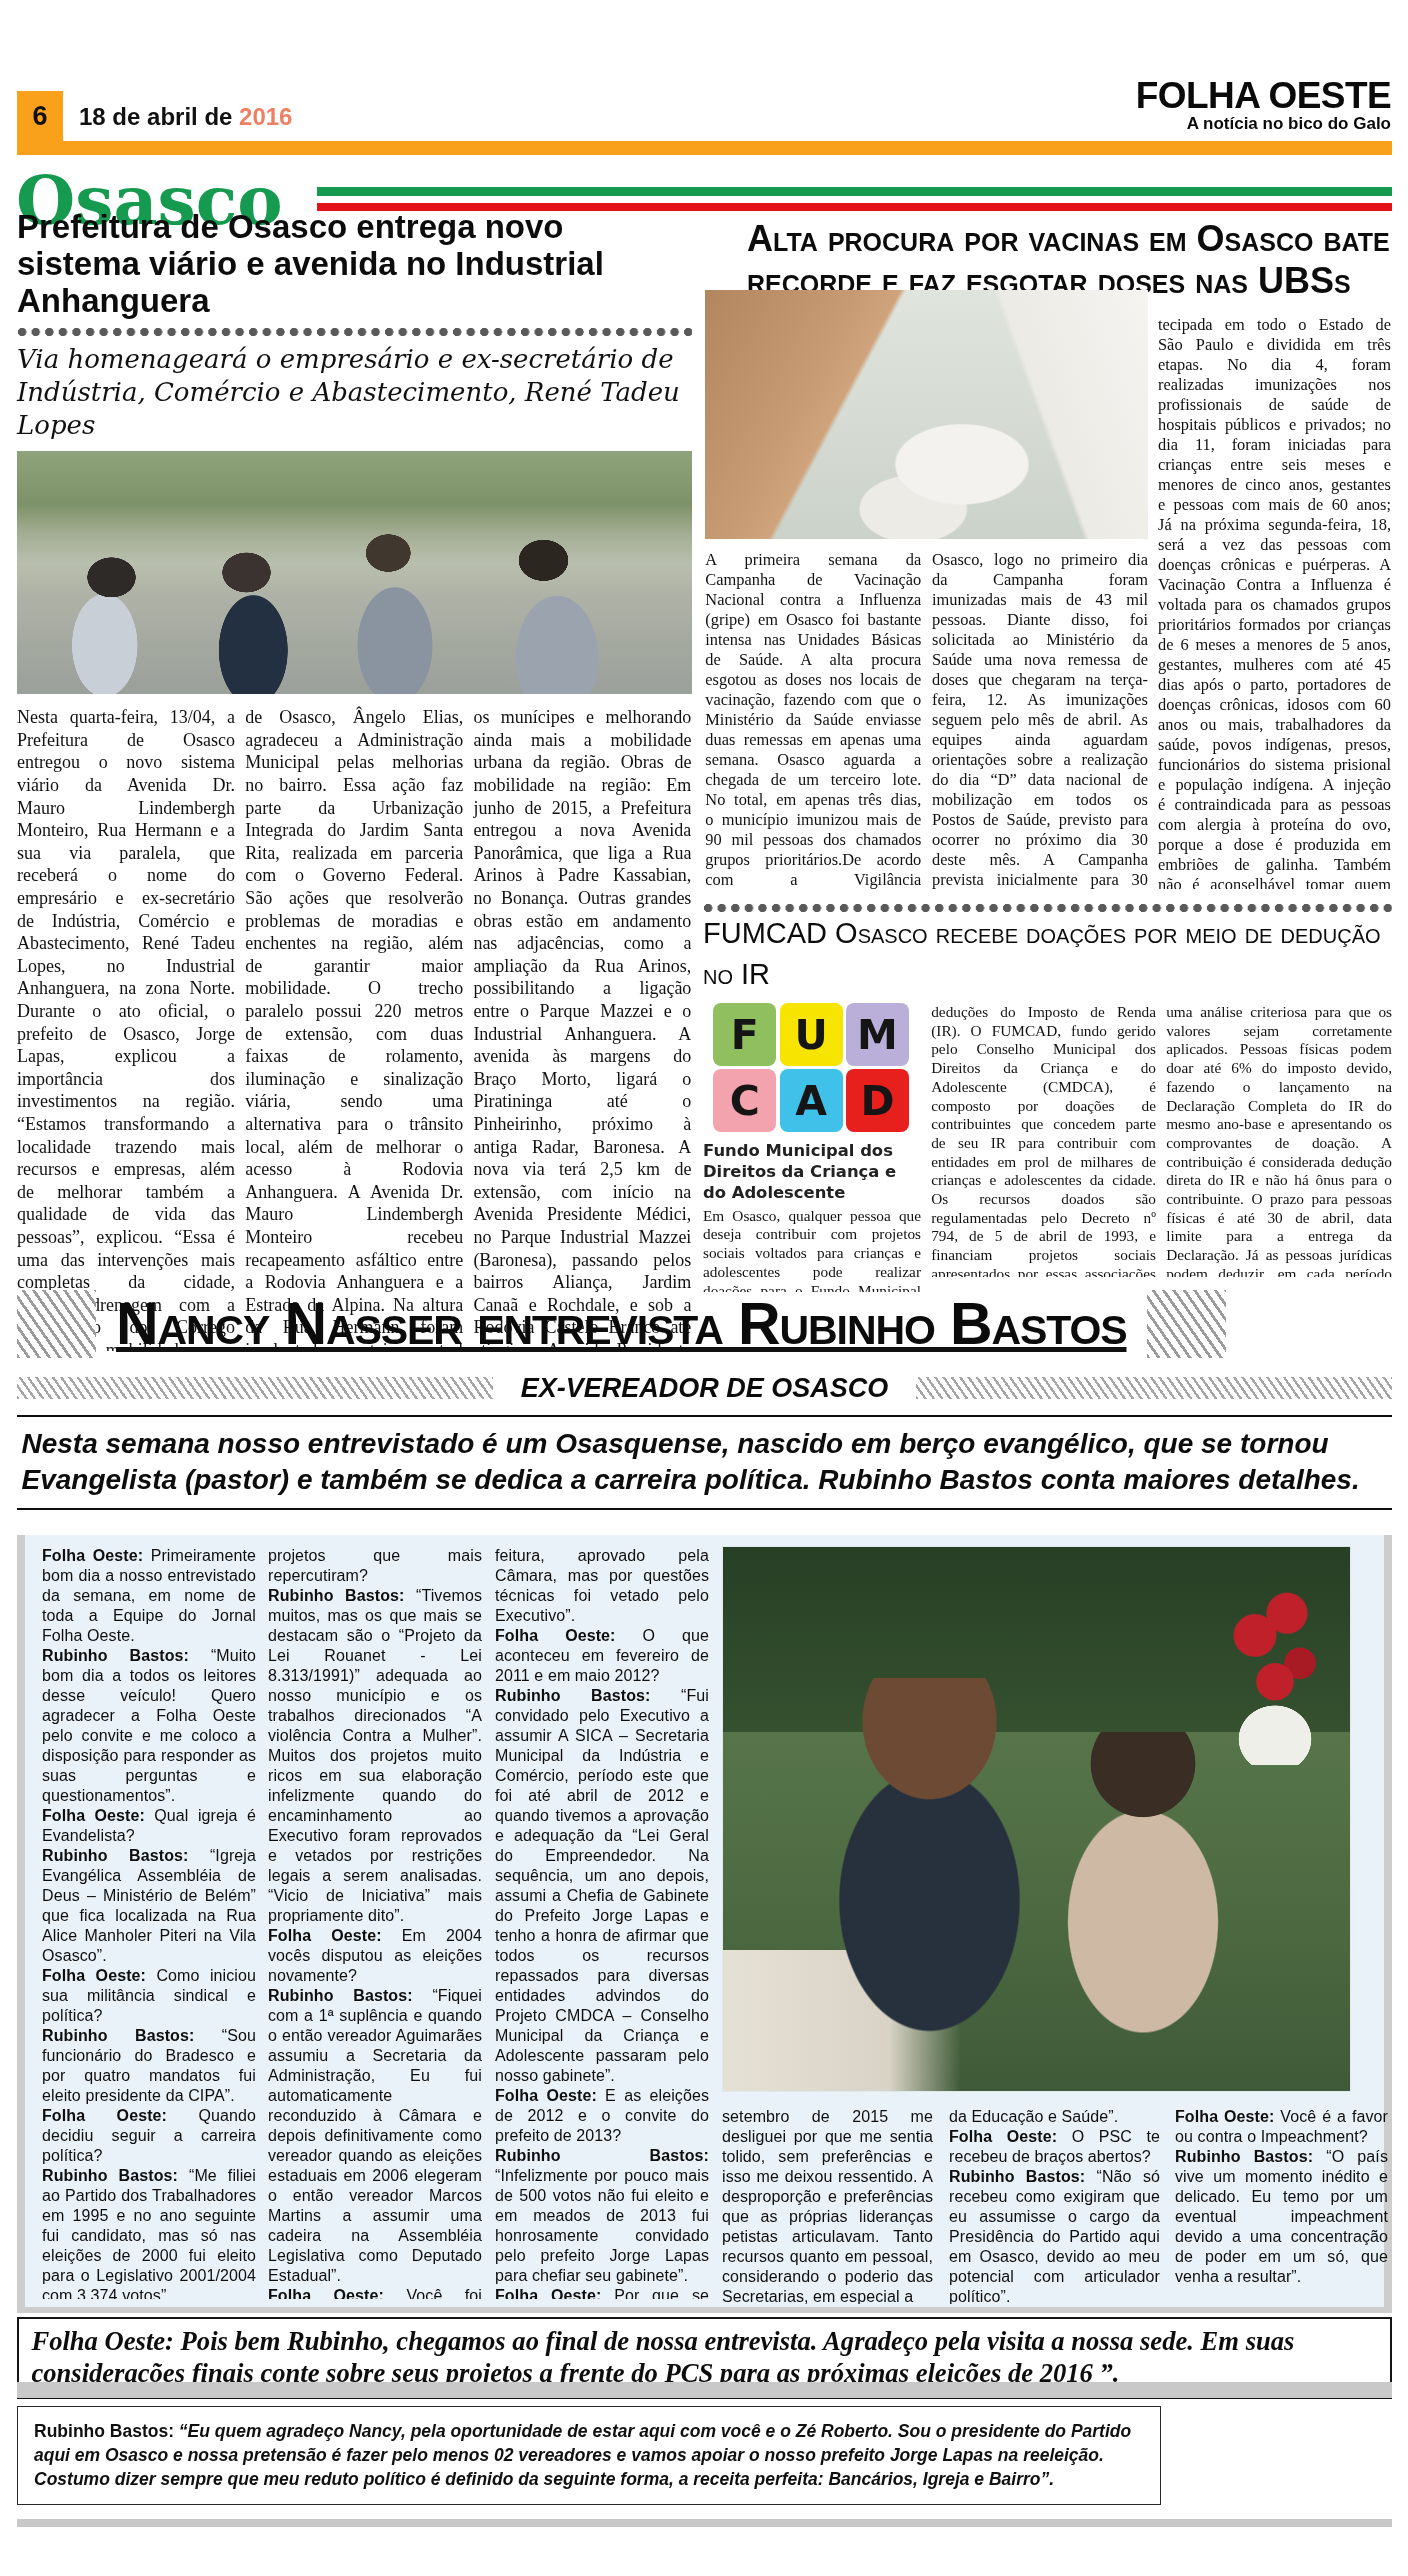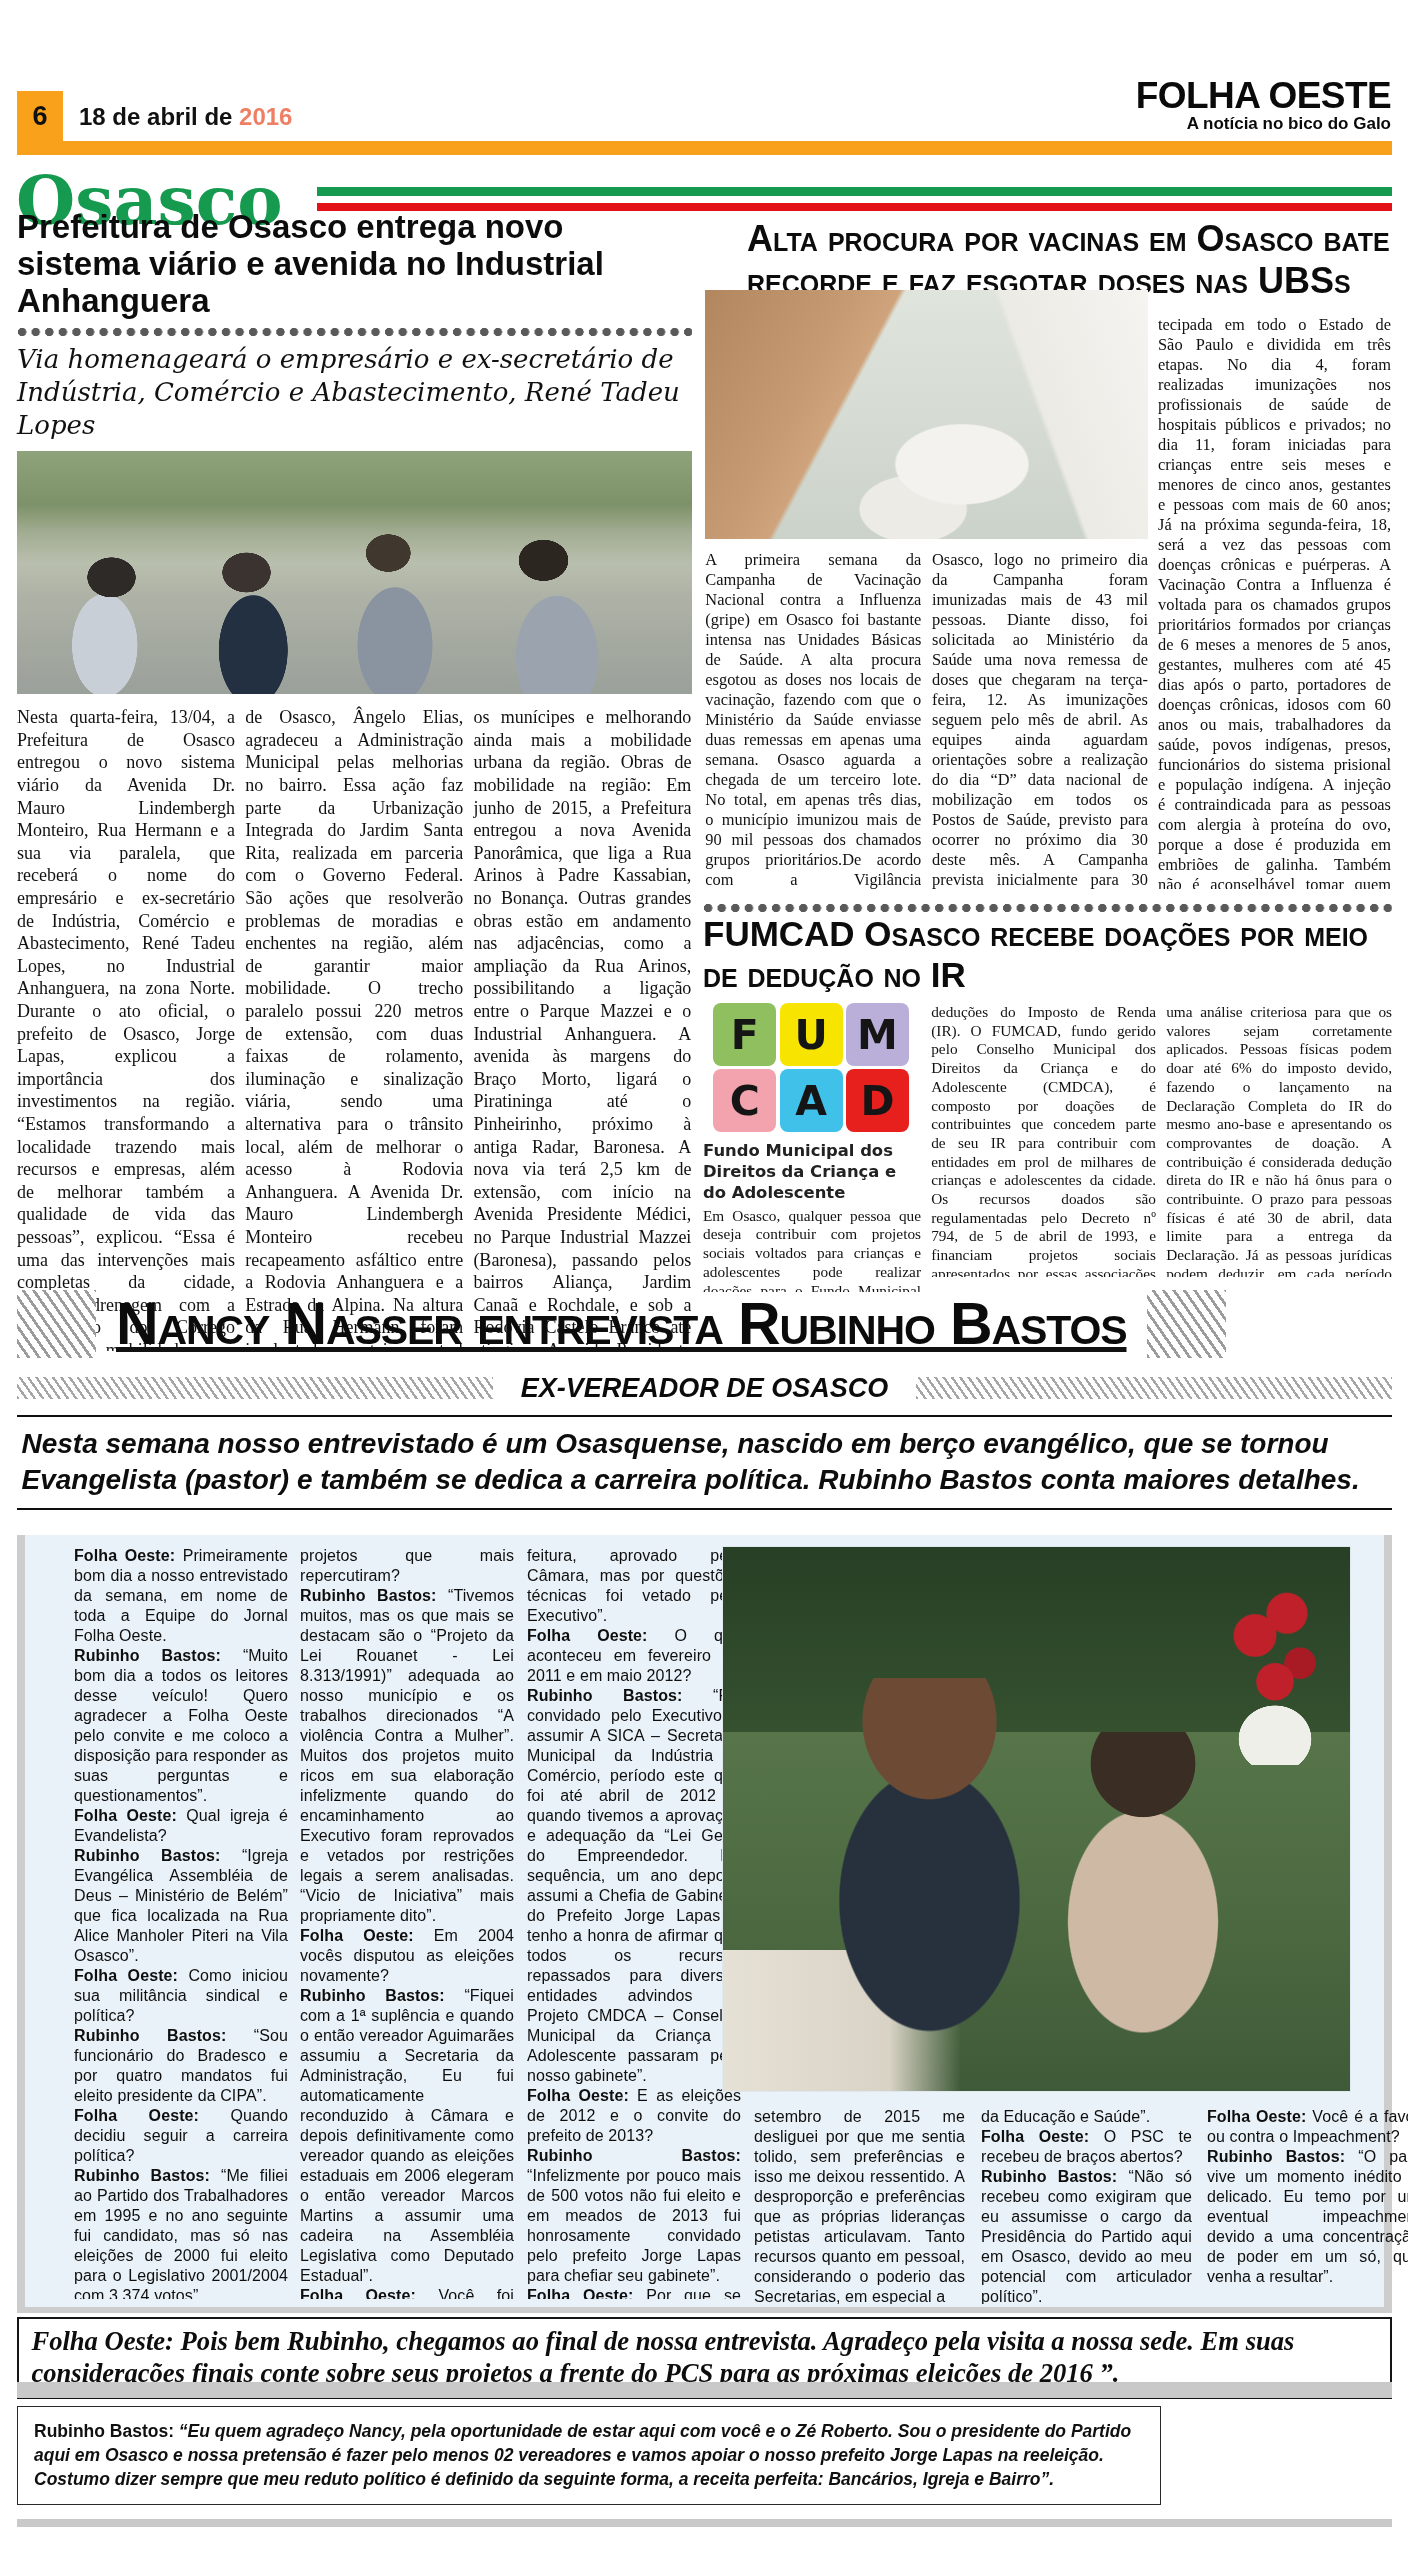--- a/index.html
+++ b/index.html
@@ -55,21 +55,21 @@
        linear-gradient(118deg,#b28760 0%,#c69a72 26%,#cfa47c 34%,transparent 35%),
        linear-gradient(250deg,#f5f4f1 0%,#eceae4 28%,transparent 29%),
        linear-gradient(180deg,#dfe4dd 0%,#d6dcd4 50%,#cbd2c9 100%);}
   .a2-col{position:absolute;text-align:justify;font-size:16.4px;line-height:20px;
           font-family:"Liberation Serif",serif;overflow:hidden;word-spacing:2.8px;}
   .a2-col1{left:2.3px;top:332px;width:216px;height:340px;}
   .a2-col2{left:229px;top:332px;width:216px;height:340px;}
   .a2-col3{left:455px;top:97px;width:233px;height:574px;}
   .a2-dotted{position:absolute;left:0;top:677px;width:689px;}
   .a3-headline{position:absolute;left:0;top:695px;width:689px;font-family:"Liberation Sans",sans-serif;
-               font-weight:bold;font-variant:small-caps;font-size:35px;line-height:41px;color:#0c0c0c;}
+               font-weight:normal;font-variant:small-caps;font-size:29px;line-height:41px;color:#0c0c0c;}
   .a3-row{position:absolute;left:0;top:785px;width:689px;height:274px;display:flex;gap:10.2px;}
   .a3-left{width:218px;}
   .fumcad-grid{display:grid;grid-template-columns:repeat(3,63px);grid-auto-rows:63px;gap:3.4px;
                justify-content:start;padding-left:10.2px;}
   .fumcad-tile{display:flex;align-items:center;justify-content:center;border-radius:8px;
                font-family:"DejaVu Sans",sans-serif;font-weight:bold;font-size:41px;color:#151515;}
   .fumcad-caption{margin-top:8px;font-family:"DejaVu Sans",sans-serif;font-weight:bold;
                   font-size:16.4px;line-height:21px;color:#222;}
   .a3-col{width:225px;height:274px;overflow:hidden;text-align:justify;
           font-size:15.3px;line-height:18.7px;font-family:"Liberation Serif",serif;word-spacing:2.3px;}
@@ -86,21 +86,21 @@
   .hatch2{height:22.6px;flex:1;background:repeating-linear-gradient(55deg,#a5a5a5 0 2.3px,#fff 2.3px 6.8px);}
   .banner-sub{white-space:nowrap;font-family:"Liberation Sans",sans-serif;font-weight:bold;
               font-style:italic;font-size:27px;color:#0b0b0b;}
   .intro-box{margin-top:9px;border-top:2.8px solid #0f0f0f;border-bottom:2.8px solid #0f0f0f;
              padding:9px 4.5px 10.2px 4.5px;font-family:"Liberation Sans",sans-serif;font-weight:bold;
              font-style:italic;font-size:28px;line-height:36px;color:#0d0d0d;}
   
   .qa-outer{position:absolute;left:17px;top:1535px;width:1375px;height:778px;background:#cdcdcd;}
   .qa-panel{position:absolute;left:8px;top:0;right:8px;bottom:5.7px;background:#EAF2F9;}
   .qa-col{position:absolute;overflow:hidden;text-align:justify;color:#0e0e0e;
-          font-family:"Liberation Sans",sans-serif;font-size:16px;line-height:20px;letter-spacing:0.1px;margin-left:32px;}
+          font-family:"Liberation Sans",sans-serif;font-size:16px;line-height:20px;letter-spacing:0.1px;}
   .qa-col .speaker{font-weight:900;}
   .qa-c1{left:17px;top:11.3px;width:214px;height:753px;}
   .qa-c2{left:243px;top:11.3px;width:214px;height:753px;}
   .qa-c3{left:470px;top:11.3px;width:214px;height:753px;}
   .iv-photo{position:absolute;left:697px;top:11.3px;width:627px;height:544px;background:#4e6b47;border:1.1px solid #dfe8ef;}
   .iv-bg-top{position:absolute;left:0;top:0;width:100%;height:34%;background:linear-gradient(180deg,#273f25,#35512f);}
   .iv-bg-grass{position:absolute;left:0;top:34%;width:100%;height:66%;background:linear-gradient(180deg,#577549,#4a6740 60%,#3f5a38);}
   .iv-floor{position:absolute;left:0;bottom:0;width:38%;height:26%;background:linear-gradient(90deg,#e6e1d5,#d8d3c5 70%,transparent);}
   .iv-man{position:absolute;left:16%;top:24%;width:34%;height:66%;
           background:radial-gradient(ellipse 52% 36% at 50% 12%,#6d4a33 60%,transparent 61%),

